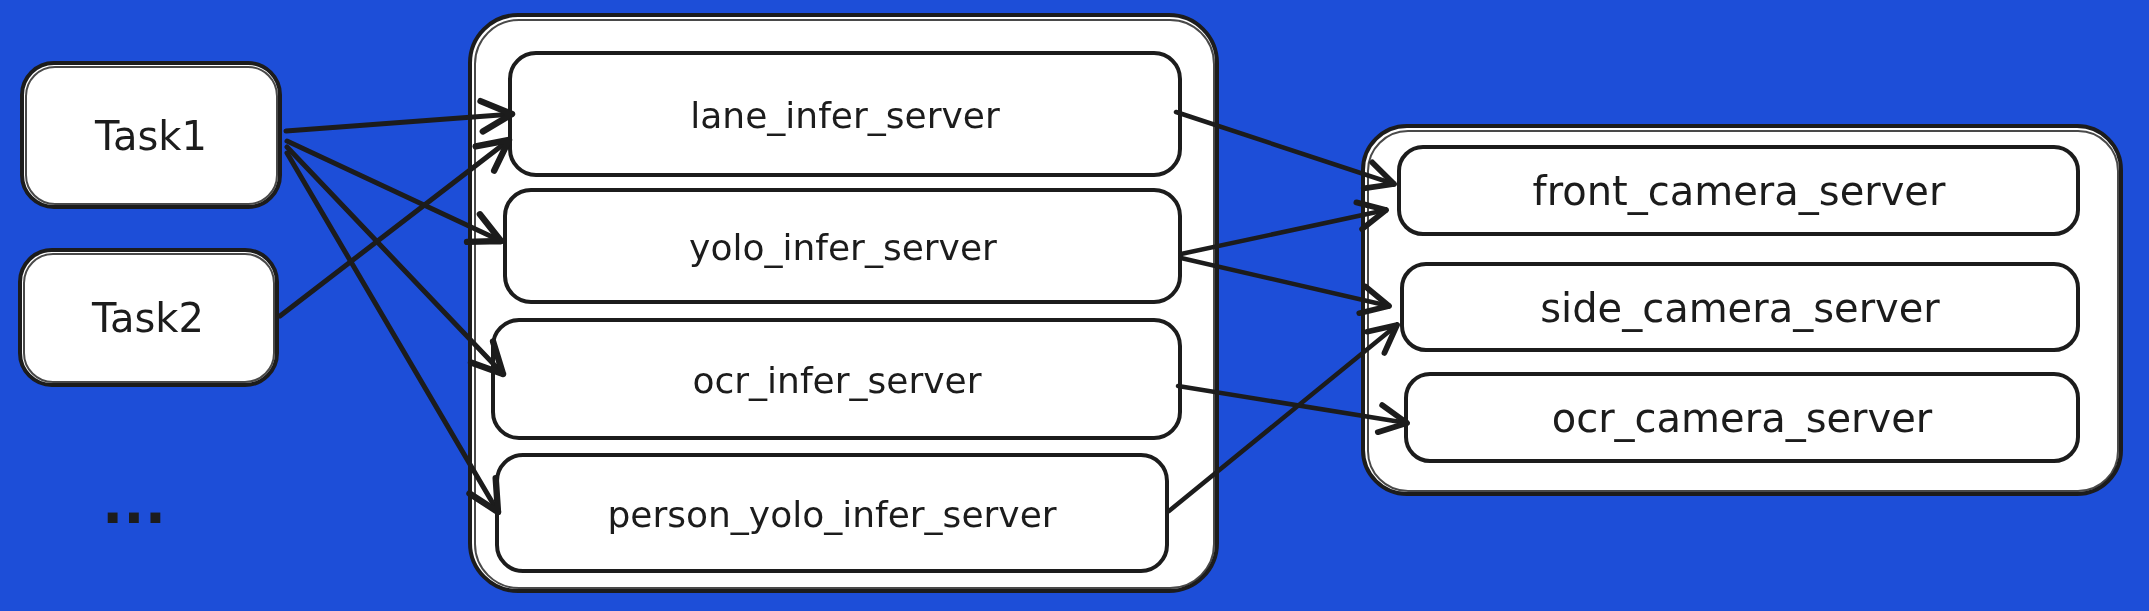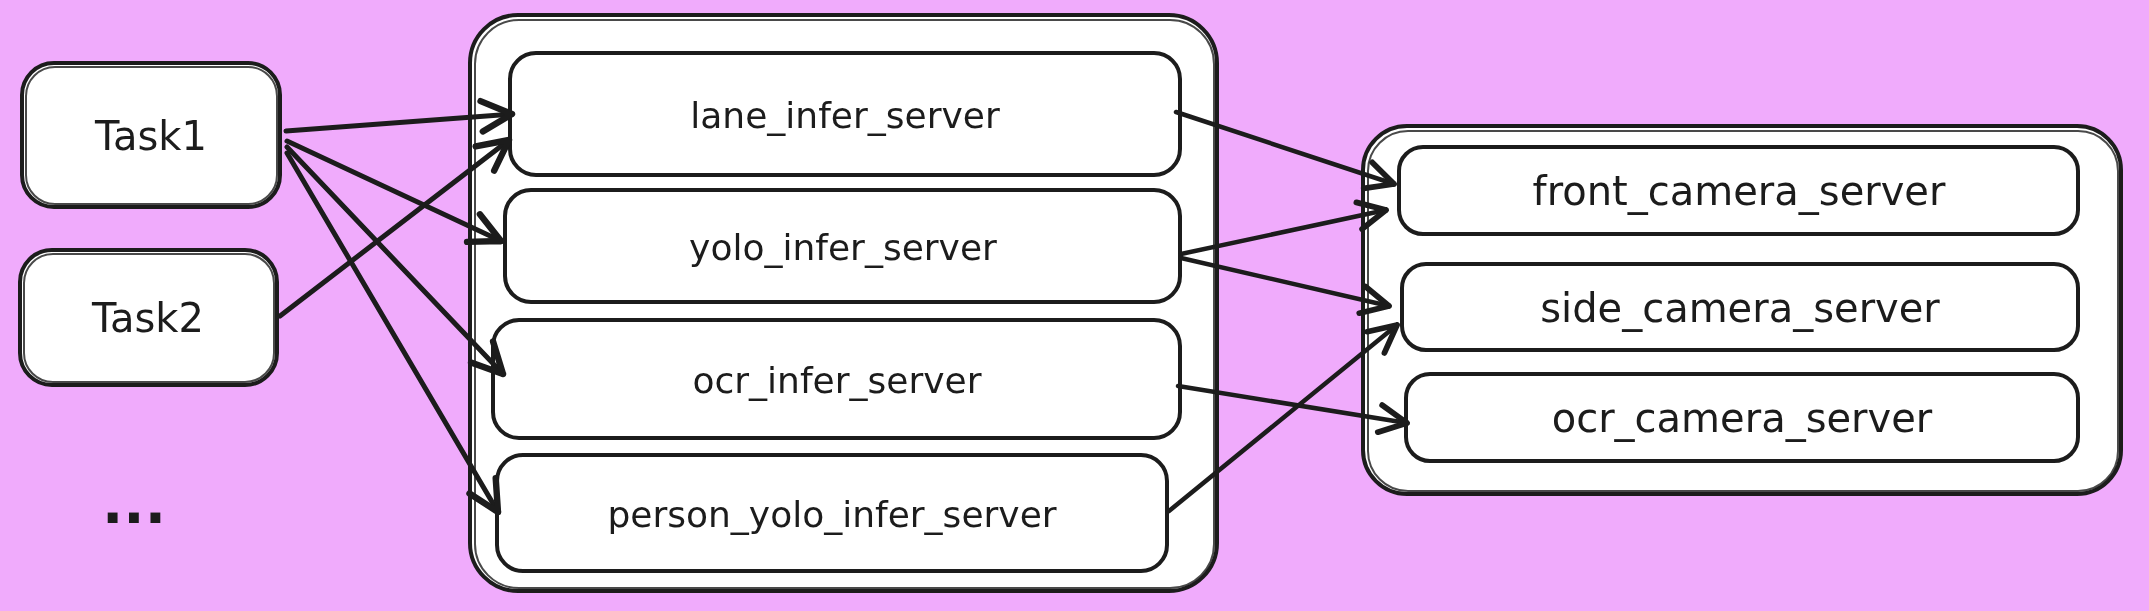--- a/index.html
+++ b/index.html
@@ -4,21 +4,21 @@
 <style>
   html, body {
     margin: 0;
     padding: 0;
     background: #ffffff;
   }
   .stage {
     position: relative;
     width: 2149px;
     height: 611px;
-    background: #f0abfc;
+    background: #1d4ed8;
     overflow: hidden;
   }
   svg {
     display: block;
     font-family: "DejaVu Sans", sans-serif;
   }
   .shape {
     fill: #ffffff;
     stroke: #1c1c1c;
     stroke-width: 4;

